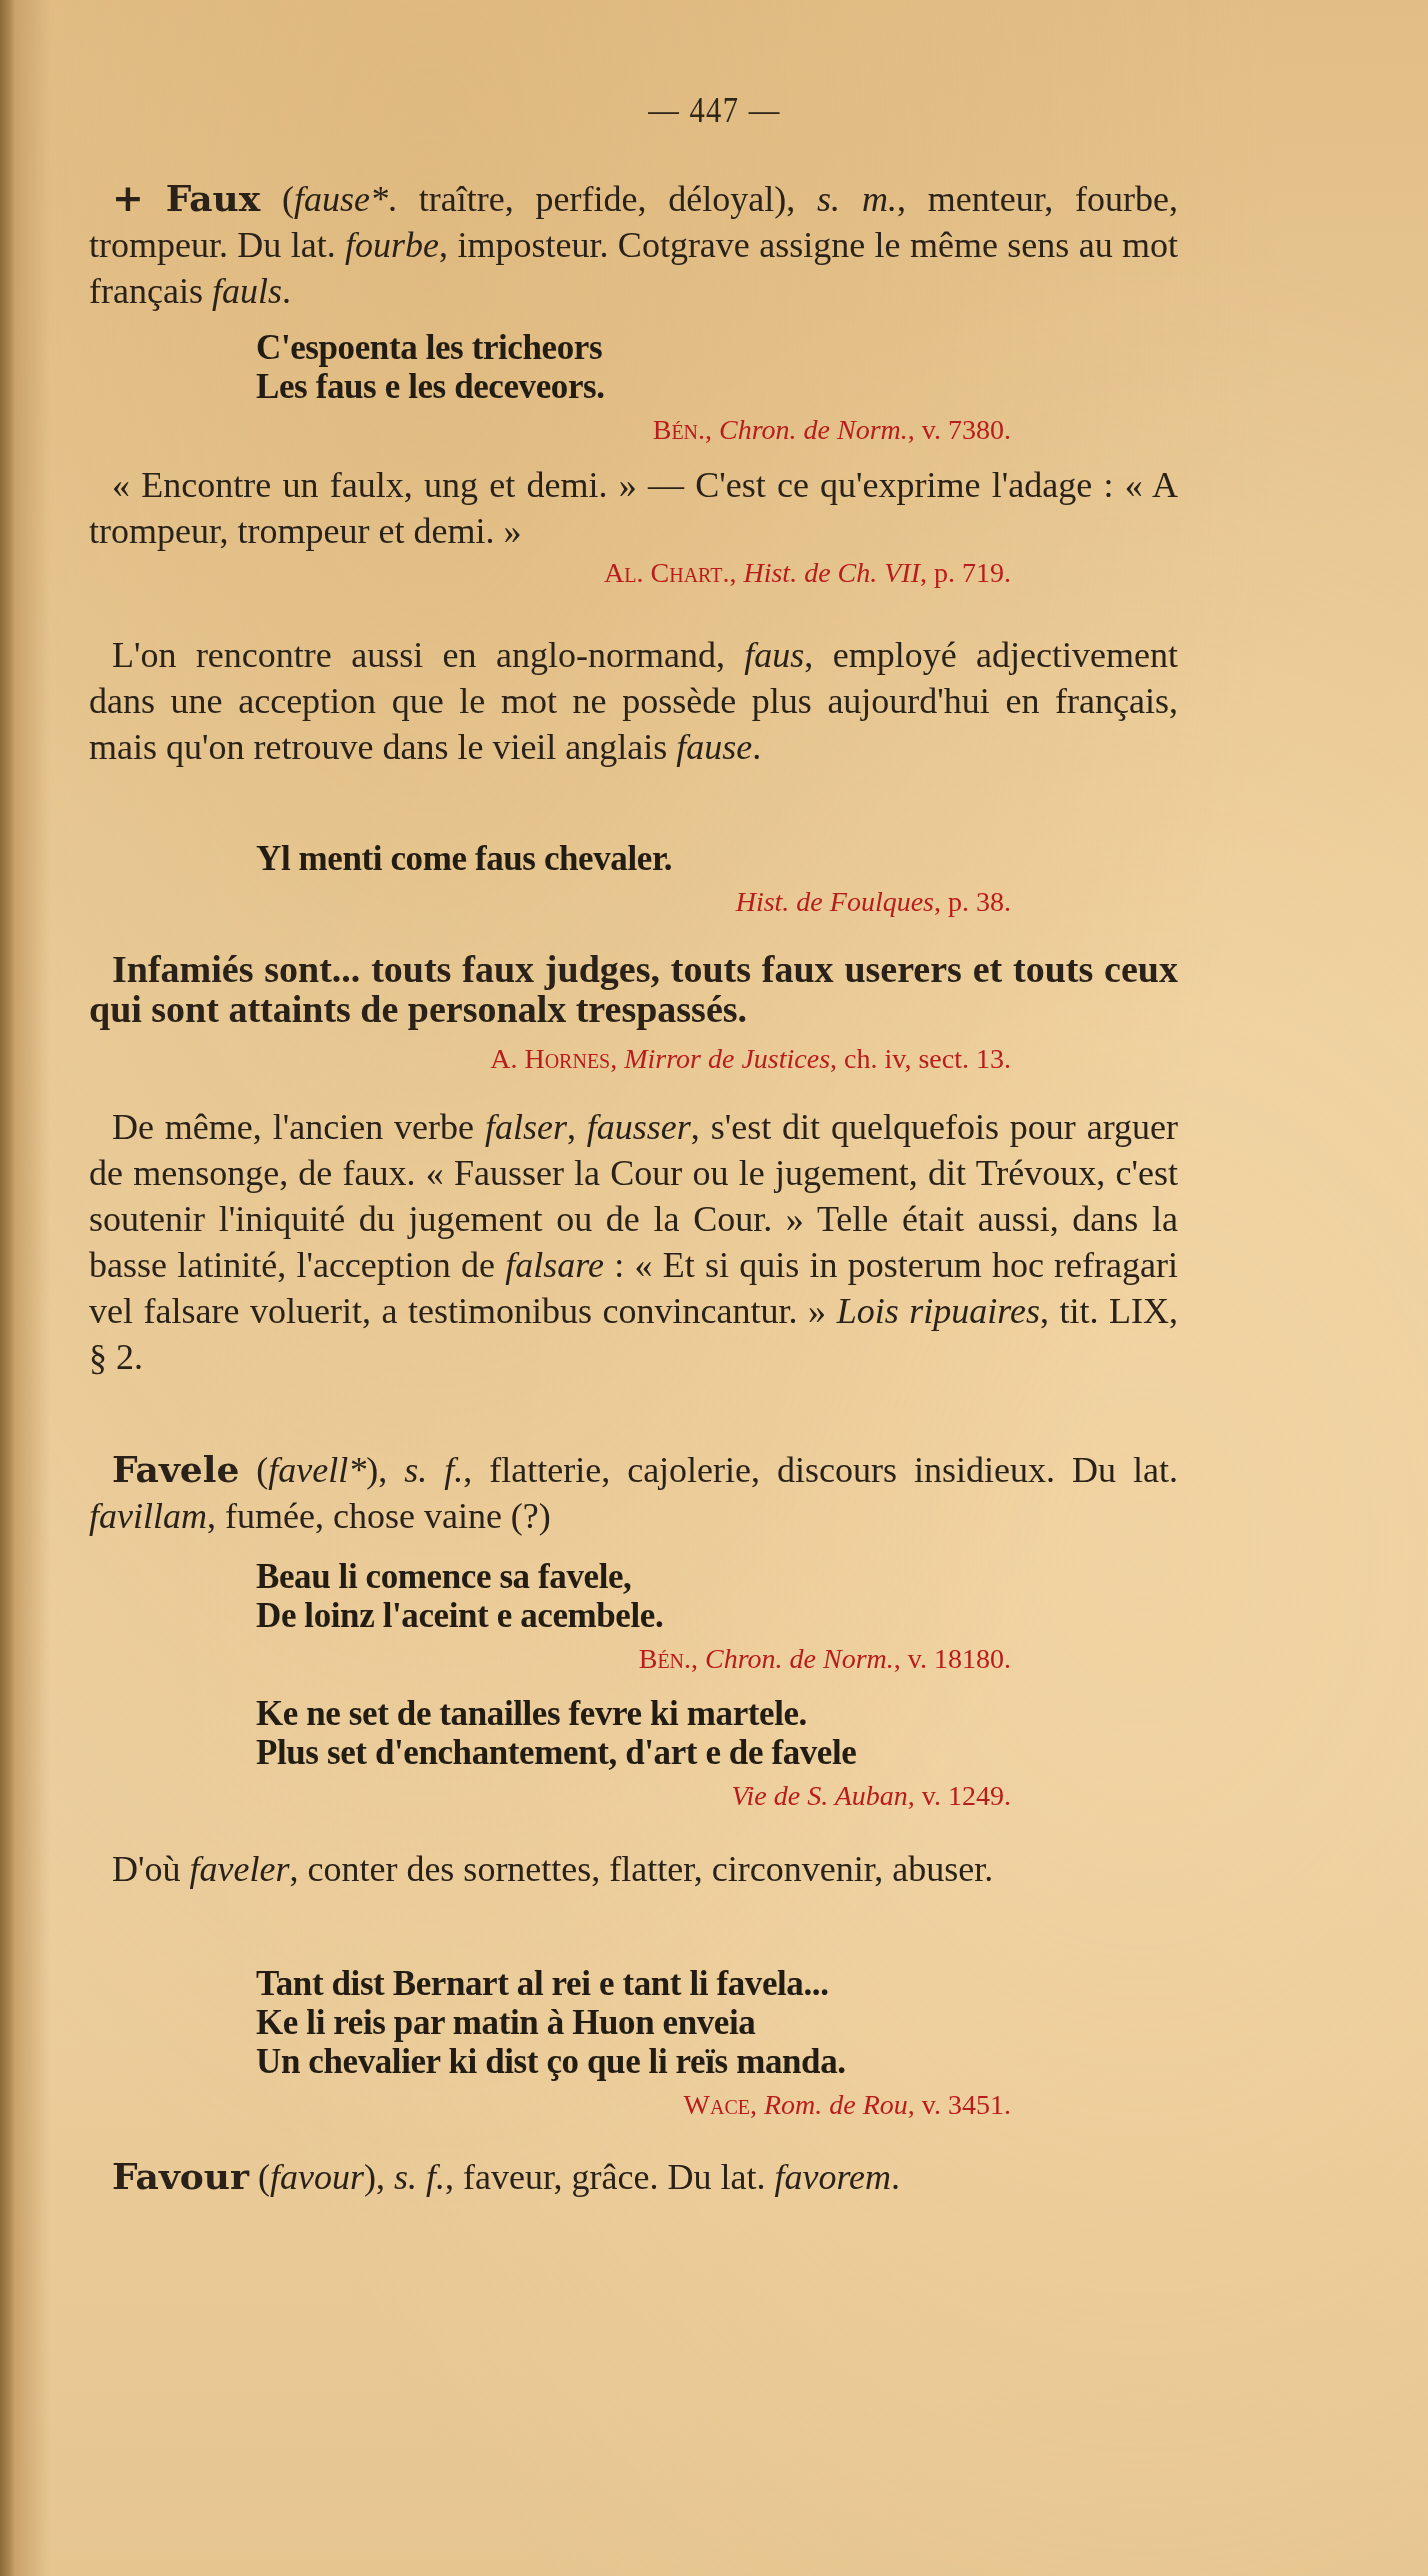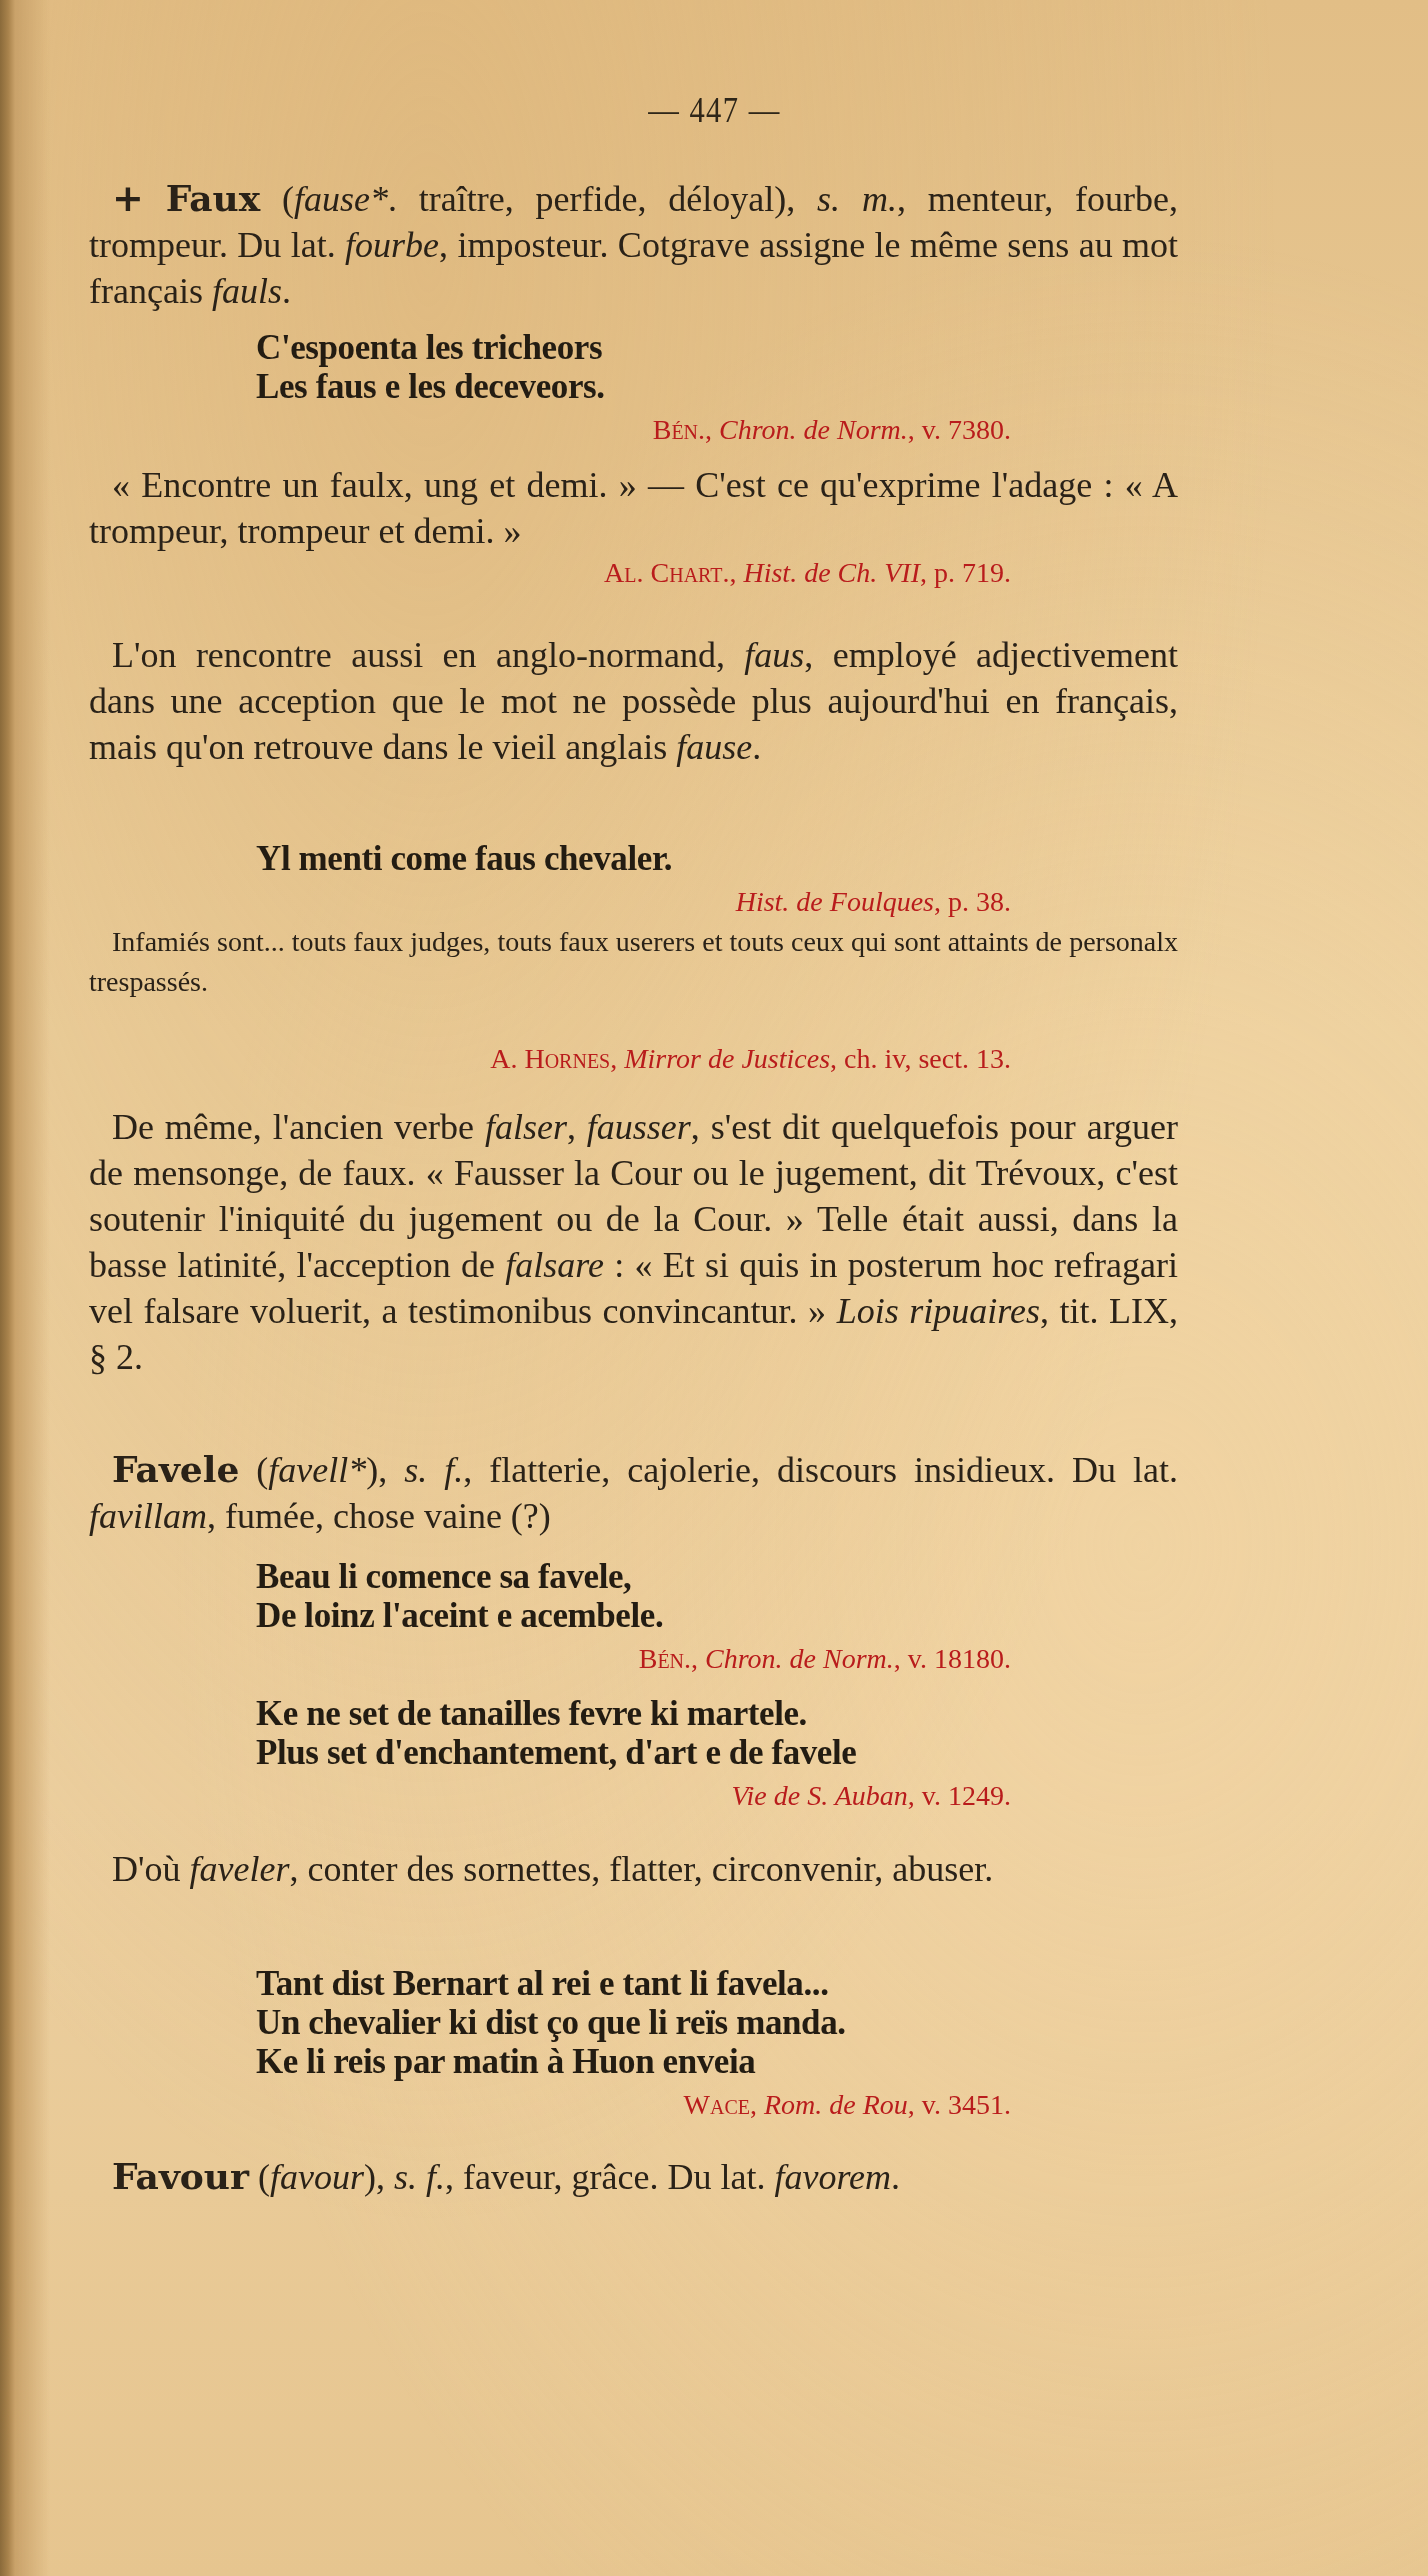--- a/index.html
+++ b/index.html
@@ -106,21 +106,21 @@
 
   <div class="block" style="top:632px;">
     <p class="indent"><span>L'on rencontre aussi en anglo-normand, </span><span class="it">faus</span><span>, employé adjectivement dans une acception que le mot ne possède plus aujourd'hui en français, mais qu'on retrouve dans le vieil anglais </span><span class="it">fause</span><span>.</span></p>
   </div>
 
   <div class="verse" style="top:839px;">
     <div>Yl menti come faus chevaler.</div>
   </div>
   <div class="cite" style="top:885px;"><span class="it">Hist. de Foulques</span><span>, p. 38.</span></div>
 
-  <div class="block" style="top:922px; font-weight:normal; font-size:28px; line-height:40px;">
+  <div class="block" style="top:949px; font-weight:bold; font-size:38px; line-height:40px;">
     <p class="indent">Infamiés sont... touts faux judges, touts faux userers et touts ceux qui sont attaints de personalx trespassés.</p>
   </div>
   <div class="cite" style="top:1042px;"><span class="sc">A. Hornes</span><span>, </span><span class="it">Mirror de Justices</span><span>, ch. iv, sect. 13.</span></div>
 
   <div class="block" style="top:1104px;">
     <p class="indent"><span>De même, l'ancien verbe </span><span class="it">falser</span><span>, </span><span class="it">fausser</span><span>, s'est dit quelquefois pour arguer de mensonge, de faux. « Fausser la Cour ou le jugement, dit Trévoux, c'est soutenir l'iniquité du jugement ou de la Cour. » Telle était aussi, dans la basse latinité, l'acception de </span><span class="it">falsare</span><span> : « Et si quis in posterum hoc refragari vel falsare voluerit, a testimonibus convincantur. » </span><span class="it">Lois ripuaires</span><span>, tit. LIX, § 2.</span></p>
   </div>
 
   <div class="block" style="top:1446px;">
     <p class="indent"><span class="bold">Favele</span><span> (</span><span class="it">favell*</span><span>), </span><span class="it">s. f.</span><span>, flatterie, cajolerie, discours insidieux. Du lat. </span><span class="it">favillam</span><span>, fumée, chose vaine (?)</span></p>
@@ -137,22 +137,22 @@
     <div>Plus set d'enchantement, d'art e de favele</div>
   </div>
   <div class="cite" style="top:1779px;"><span class="it">Vie de S. Auban</span><span>, v. 1249.</span></div>
 
   <div class="block" style="top:1846px;">
     <p class="indent"><span>D'où </span><span class="it">faveler</span><span>, conter des sornettes, flatter, circonvenir, abuser.</span></p>
   </div>
 
   <div class="verse" style="top:1964px;">
     <div>Tant dist Bernart al rei e tant li favela...</div>
+    <div>Ke li reis par matin à Huon enveia</div>
     <div>Un chevalier ki dist ço que li reïs manda.</div>
-    <div>Ke li reis par matin à Huon enveia</div>
   </div>
   <div class="cite" style="top:2088px;"><span class="sc">Wace</span><span>, </span><span class="it">Rom. de Rou</span><span>, v. 3451.</span></div>
 
   <div class="block" style="top:2153px;">
     <p class="indent"><span class="bold">Favour</span><span> (</span><span class="it">favour</span><span>), </span><span class="it">s. f.</span><span>, faveur, grâce. Du lat. </span><span class="it">favorem</span><span>.</span></p>
   </div>
 
 </div>
 
 

